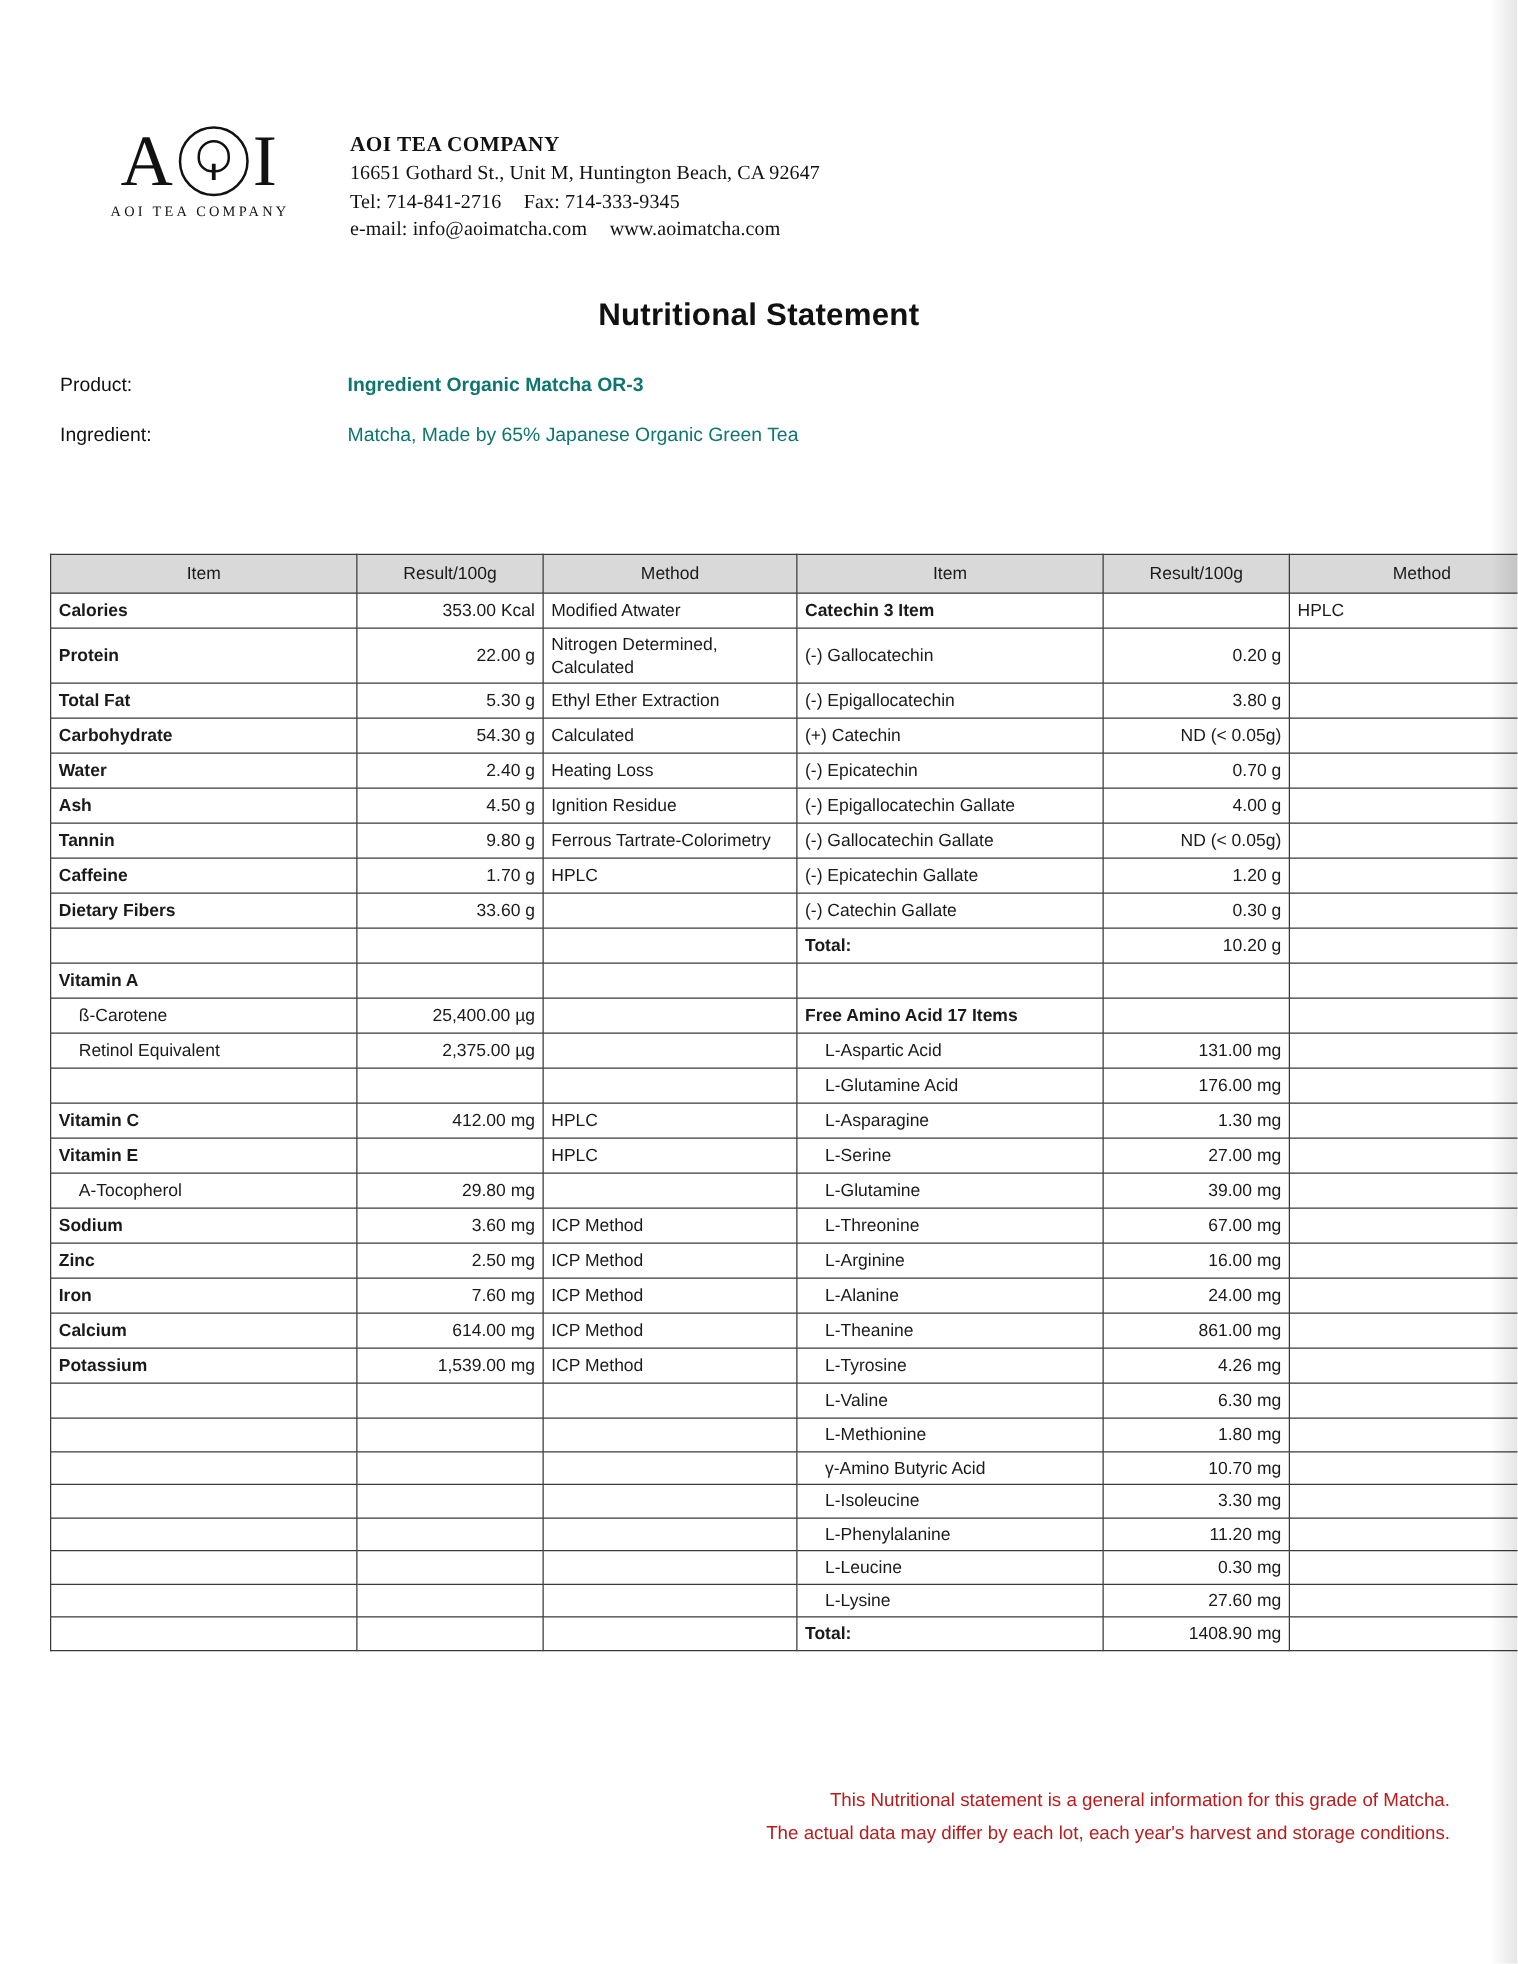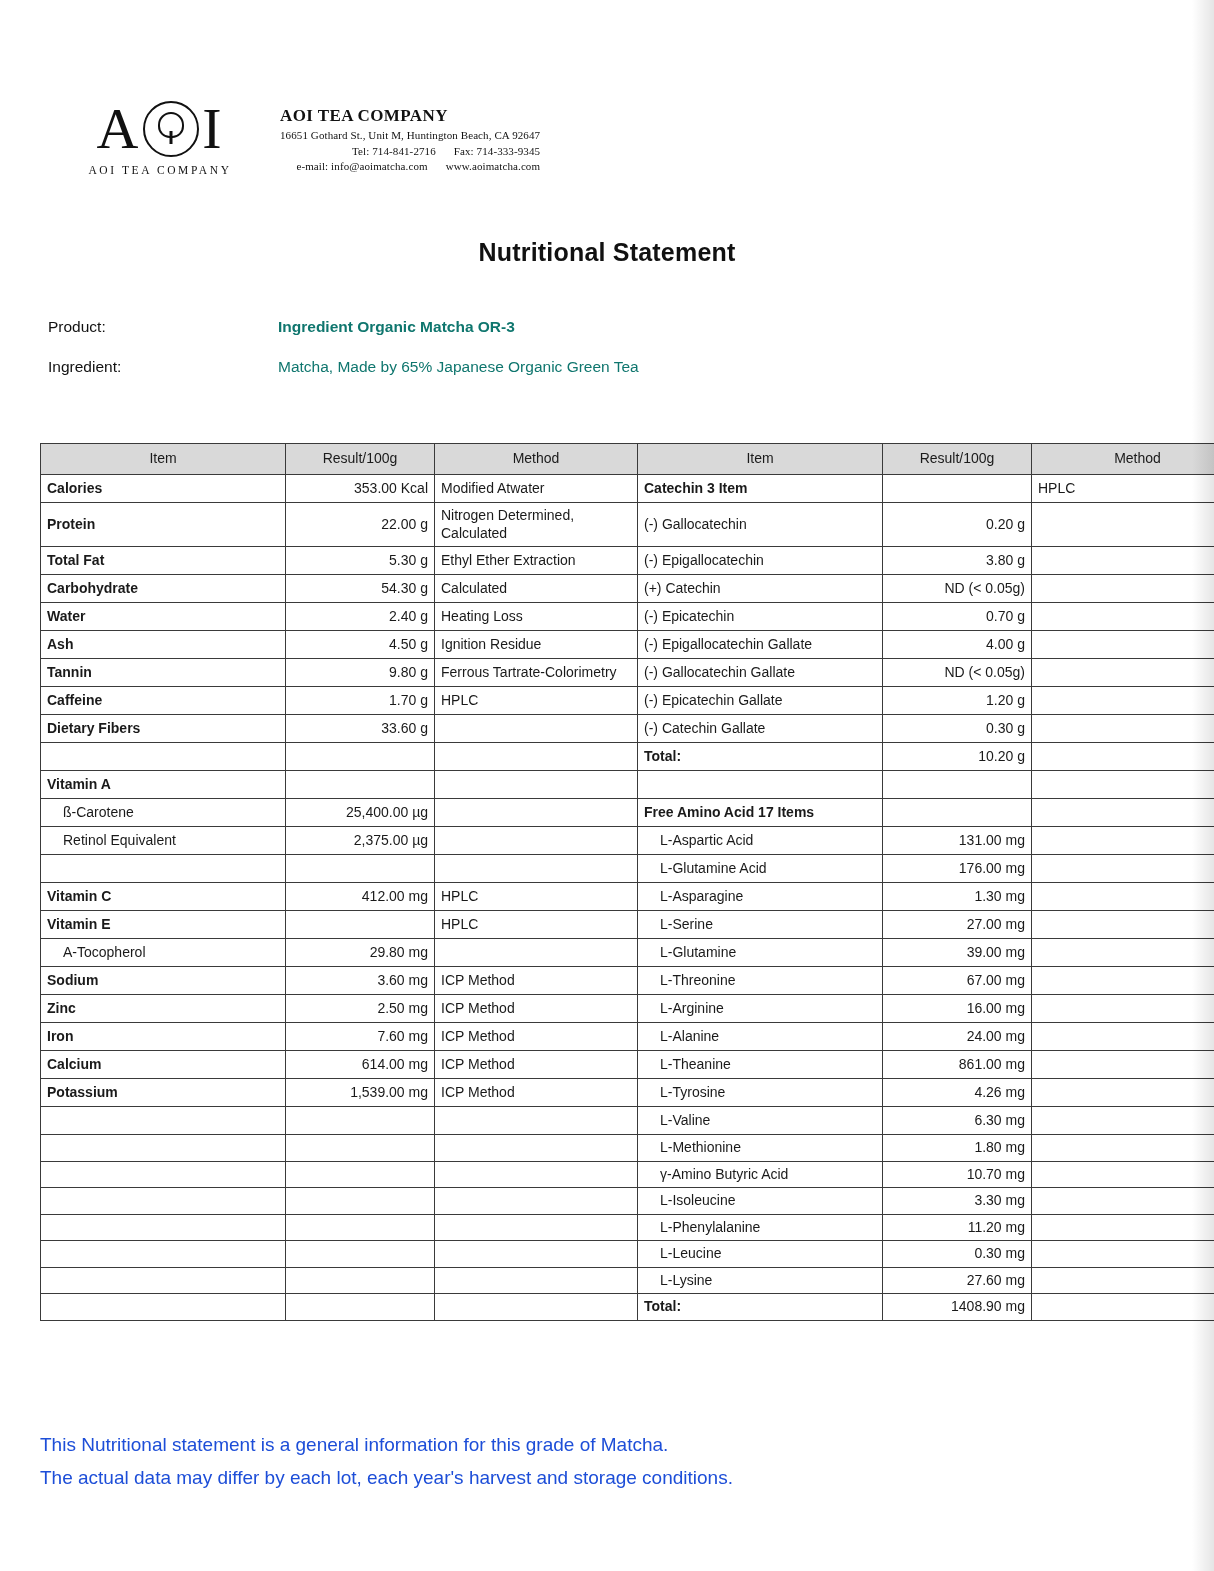--- a/index.html
+++ b/index.html
@@ -90,45 +90,44 @@
     font-family: "Liberation Serif", serif;
     color: #111;
   }
   .company .name {
     font-size: 17px;
     font-weight: bold;
     letter-spacing: 0.4px;
     margin-bottom: 2px;
   }
   .company .line {
-    font-size: 11px;
+    font-size: 16px;
     line-height: 1.42;
     letter-spacing: 0.1px;
-    text-align: right;
   }
   .company .line .gap { display: inline-block; width: 18px; }
 
   
   .doc-title {
     position: absolute;
     top: 238px;
     left: 0;
     width: 1214px;
     text-align: center;
     font-size: 25px;
     font-weight: bold;
     letter-spacing: 0.2px;
     color: #111;
   }
 
   
   .meta {
     position: absolute;
     left: 48px;
-    top: 318px;
+    top: 300px;
     width: 1120px;
     font-size: 15.5px;
   }
   .meta-row {
     display: flex;
     margin-bottom: 22px;
   }
   .meta-label {
     width: 230px;
     font-weight: normal;
@@ -174,23 +173,24 @@
   .indent1 { padding-left: 22px !important; }
   .tall td { height: 42px; }
   .tallish td { height: 34px; }
 
   
   .footer {
     position: absolute;
     left: 40px;
     top: 1428px;
     width: 1120px;
-    font-size: 19px;
+    font-size: 15px;
     line-height: 1.75;
-    color: #1d4ed8;
+    color: #b91c1c;
+    text-align: right;
   }
 
   
   .edge-shade {
     position: absolute;
     right: 0; top: 0;
     width: 22px; height: 1571px;
     background: linear-gradient(to right, rgba(0,0,0,0), rgba(0,0,0,0.10));
     pointer-events: none;
   }

